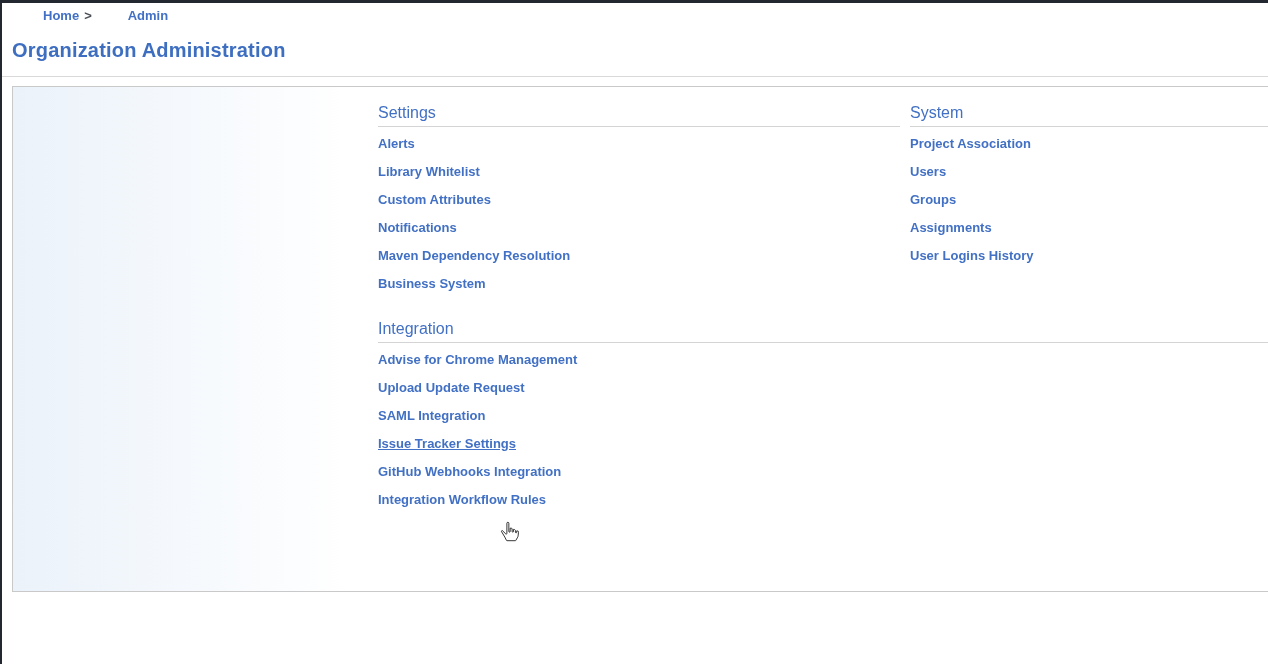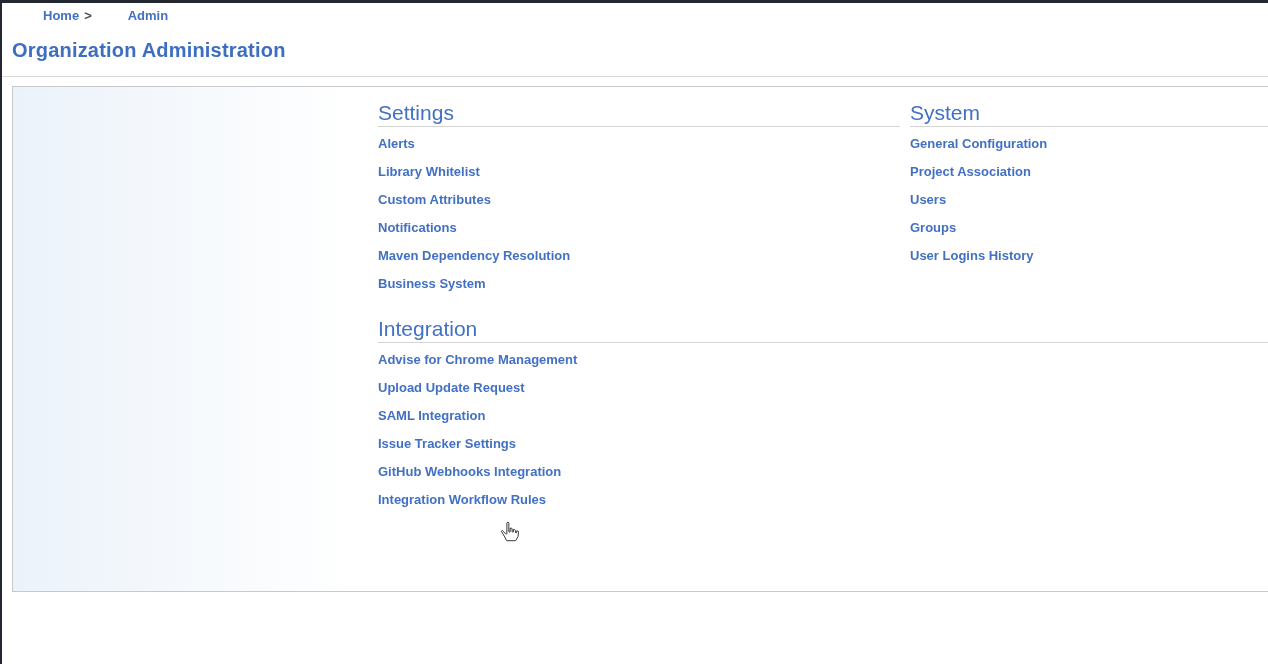--- a/index.html
+++ b/index.html
@@ -62,21 +62,21 @@
   }
 
   .gradient-cell {
     grid-column: 1;
     grid-row: 1 / span 2;
     background: linear-gradient(to right, var(--gradient_start, #ebf2fa), #ffffff 92%);
   }
 
   .section { padding-top: 14px; }
   .section h2 {
-    font-size: 21px;
+    font-size: 16px;
     font-weight: 400;
     color: var(--heading, #4170c4);
     line-height: 23px;
     padding-bottom: 2px;
     border-bottom: 1px solid #d4d4d4;
   }
   .section.col-system { padding-left: 10px; }
 
   .section ul {
     list-style: none;
@@ -87,21 +87,21 @@
     display: flex;
     align-items: center;
   }
   .section a {
     color: var(--link, #4170c4);
     font-size: 13px;
     font-weight: 700;
     text-decoration: none;
     cursor: pointer;
   }
-  .section a.hovered { }
+  .section a.hovered { text-decoration: underline; }
 
   .section-integration {
     grid-column: 2 / 4;
     grid-row: 2;
     margin-top: 20px;
     padding-top: 0;
   }
 
   
   .cursor {
@@ -155,36 +155,36 @@
         <li>
           <a href="#">Business System</a>
         </li>
       </ul>
   </section>
 
   <section class="section col-system">
     <h2>System</h2>
     <ul>
 
-        <li>
-          <a href="#">General Configuration</a>
-        </li>
 
         <li>
           <a href="#">Project Association</a>
         </li>
 
         <li>
           <a href="#">Users</a>
         </li>
 
         <li>
           <a href="#">Groups</a>
         </li>
 
+        <li>
+          <a href="#">Assignments</a>
+        </li>
 
         <li>
           <a href="#">User Logins History</a>
         </li>
       </ul>
   </section>
 
   <section class="section section-integration">
     <h2>Integration</h2>
     <ul>

